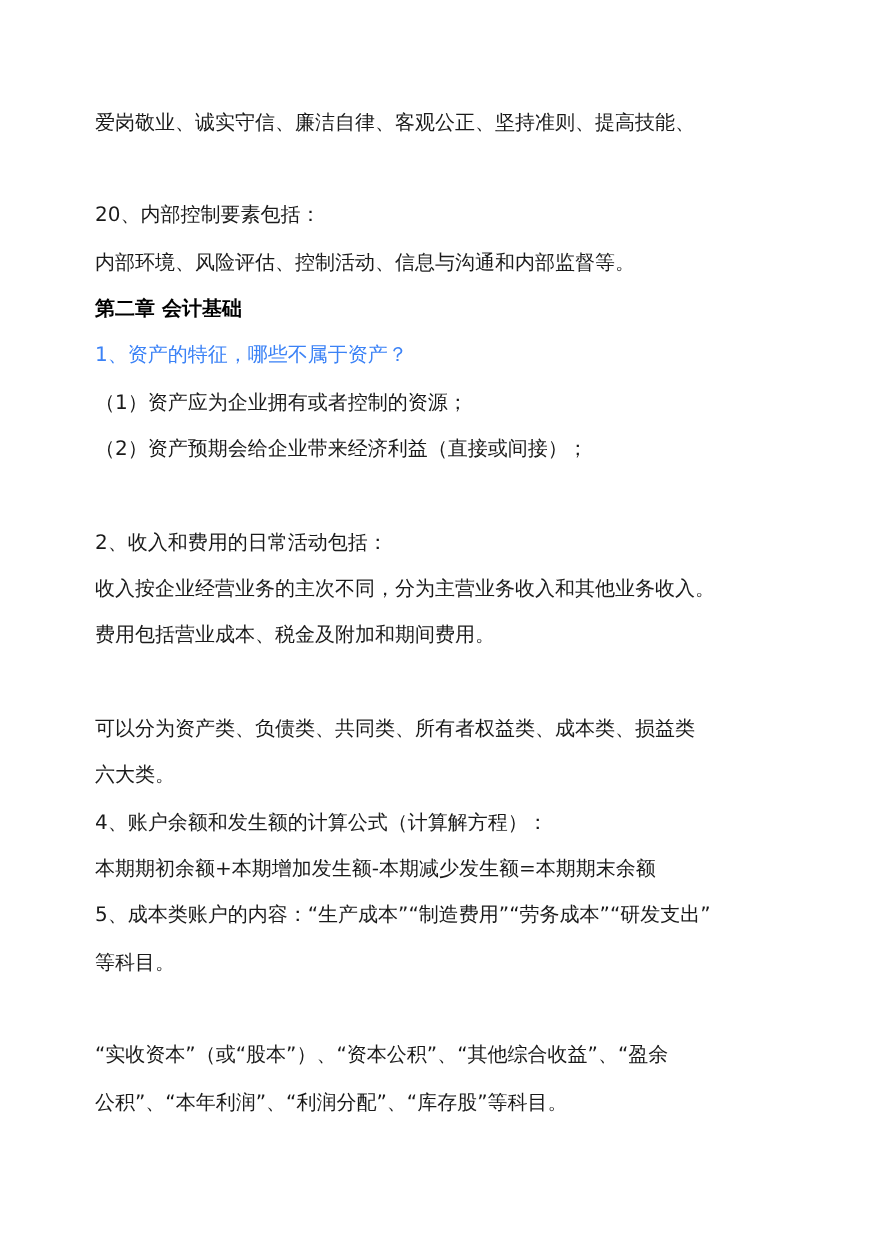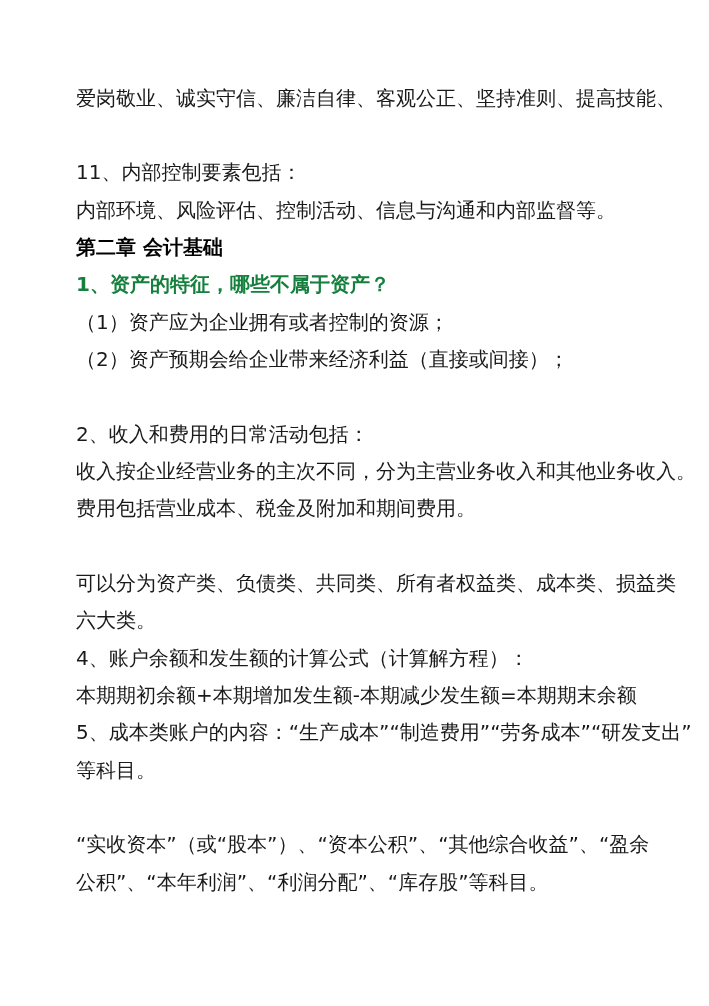--- a/index.html
+++ b/index.html
@@ -1,28 +1,28 @@
 <!DOCTYPE html>
 <html><head>
 <meta charset="utf-8">
 <style>
   html, body { margin:0; padding:0; background:#ffffff; }
   body { width:709px; height:1006px; position:relative; overflow:hidden;
          font-family:"DejaVu Sans", "Liberation Sans", sans-serif; color:#1a1a1a; }
   .page { position:absolute; left:0; top:0; width:709px; height:1006px; }
-  .line { position:absolute; left:76px; font-size:20px; line-height:20px; white-space:nowrap; letter-spacing:0px; }
-  .red { color:#15803d;font-weight:bold; }
+  .line { position:absolute; left:76px; font-size:16px; line-height:20px; white-space:nowrap; letter-spacing:0px; }
+  .red { color:#3b82f6; }
   .bold { font-weight:bold; color:#000; }
 </style>
 </head>
 <body>
 
 <div class="page">
   <div class="line" style="top:88px">爱岗敬业、诚实守信、廉洁自律、客观公正、坚持准则、提高技能、</div>
-  <div class="line" style="top:162px">11、内部控制要素包括：</div>
+  <div class="line" style="top:162px">20、内部控制要素包括：</div>
   <div class="line" style="top:200px">内部环境、风险评估、控制活动、信息与沟通和内部监督等。</div>
   <div class="line bold" style="top:237px">第二章 会计基础</div>
   <div class="line red" style="top:274px">1、资产的特征，哪些不属于资产？</div>
   <div class="line" style="top:312px">（1）资产应为企业拥有或者控制的资源；</div>
   <div class="line" style="top:349px">（2）资产预期会给企业带来经济利益（直接或间接）；</div>
   <div class="line" style="top:424px">2、收入和费用的日常活动包括：</div>
   <div class="line" style="top:498px">费用包括营业成本、税金及附加和期间费用。</div>
   <div class="line" style="top:461px">收入按企业经营业务的主次不同，分为主营业务收入和其他业务收入。</div>
   <div class="line" style="top:573px">可以分为资产类、负债类、共同类、所有者权益类、成本类、损益类</div>
   <div class="line" style="top:610px">六大类。</div>

